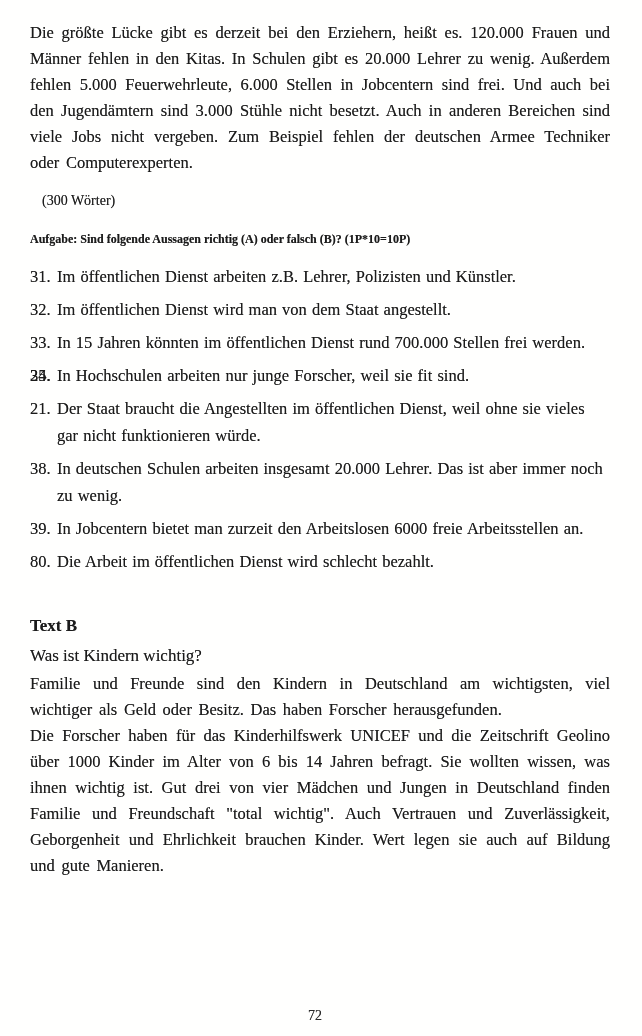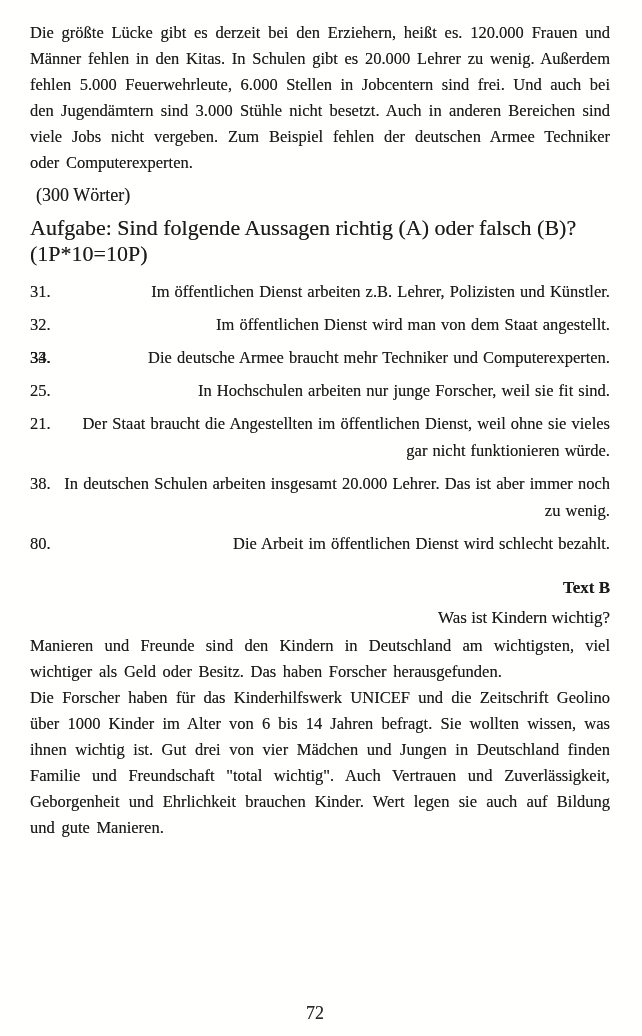--- a/index.html
+++ b/index.html
@@ -25,72 +25,72 @@
   }
   .para {
     margin: 0;
     font-size: 16.5px;
     line-height: 26px;
     text-align: justify;
     text-justify: inter-word;
     word-spacing: 2.5px;
   }
   .word-count {
-    margin: 6px;
-    font-size: 18px;
+    margin: 12px;
+    font-size: 14px;
     line-height: 26px;
   }
   .task {
     margin: 7px 0 11px 0;
-    font-size: 22px;
+    font-size: 12px;
     line-height: 26px;
-    font-weight: normal;
+    font-weight: bold;
   }
   .questions {
     list-style: none;
     margin: 0;
     padding: 0;
   }
   .q {
     position: relative;
     padding-left: 27px;
     margin: 0 0 6px 0;
     font-size: 16.5px;
     line-height: 27px;
-    text-align: right;
+    text-align: left;
     word-spacing: 1px;
   }
   .qnum {
     position: absolute;
     left: 0;
     top: 0;
   }
   .textb-head {
-    margin-top: 18px;
-    text-align: right;
+    margin-top: 38px;
+    text-align: left;
   }
   .tb-title {
     margin: 0 0 4px 0;
     font-size: 17px;
     line-height: 26px;
     font-weight: bold;
   }
   .tb-subtitle {
     margin: 0 0 2px 0;
     font-size: 17px;
     line-height: 26px;
     font-weight: normal;
   }
   .footer {
     position: absolute;
     left: 0;
     right: 12px;
     bottom: 12px;
     text-align: center;
-    font-size: 18px;
+    font-size: 14px;
     color: #2a2a2a;
   }
 </style>
 </head>
 <body>
 
 <div class="page">
 
   <p class="para">Die größte Lücke gibt es derzeit bei den Erziehern, heißt es. 120.000 Frauen und Männer fehlen in den Kitas. In Schulen gibt es 20.000 Lehrer zu wenig. Außerdem fehlen 5.000 Feuerwehrleute, 6.000 Stellen in Jobcentern sind frei. Und auch bei den Jugendämtern sind 3.000 Stühle nicht besetzt. Auch in anderen Bereichen sind viele Jobs nicht vergeben. Zum Beispiel fehlen der deutschen Armee Techniker oder Computerexperten.</p>
   <p class="word-count">(300 Wörter)</p>
@@ -101,45 +101,49 @@
     <li class="q">
       <span class="qnum">31.</span>
       <span class="qtext">Im öffentlichen Dienst arbeiten z.B. Lehrer, Polizisten und Künstler.</span>
     </li>
     <li class="q">
       <span class="qnum">32.</span>
       <span class="qtext">Im öffentlichen Dienst wird man von dem Staat angestellt.</span>
     </li>
     <li class="q">
       <span class="qnum">33.</span>
+      <span class="qtext">In 15 Jahren könnten im öffentlichen Dienst rund 700.000 Stellen frei werden.</span>
     </li>
     <li class="q">
       <span class="qnum">34.</span>
-      <span class="qtext">Die deutsche Armee braucht mehr Techniker und Computerexperten.</span>
     </li>
     <li class="q">
       <span class="qnum">25.</span>
       <span class="qtext">In Hochschulen arbeiten nur junge Forscher, weil sie fit sind.</span>
     </li>
     <li class="q">
       <span class="qnum">21.</span>
       <span class="qtext">Der Staat braucht die Angestellten im öffentlichen Dienst, weil ohne sie vieles gar nicht funktionieren würde.</span>
     </li>
     <li class="q">
       <span class="qnum">38.</span>
       <span class="qtext">In deutschen Schulen arbeiten insgesamt 20.000 Lehrer. Das ist aber immer noch zu wenig.</span>
     </li>
     <li class="q">
+      <span class="qnum">39.</span>
+      <span class="qtext">In Jobcentern bietet man zurzeit den Arbeitslosen 6000 freie Arbeitsstellen an.</span>
+    </li>
+    <li class="q">
       <span class="qnum">80.</span>
       <span class="qtext">Die Arbeit im öffentlichen Dienst wird schlecht bezahlt.</span>
     </li>
   </ol>
 
   <div class="textb-head">
     <p class="tb-title">Text B</p>
     <p class="tb-subtitle">Was ist Kindern wichtig?</p>
   </div>
 
-  <p class="para">Manieren und Freunde sind den Kindern in Deutschland am wichtigsten, viel wichtiger als Geld oder Besitz. Das haben Forscher herausgefunden.</p>
+  <p class="para">Familie und Freunde sind den Kindern in Deutschland am wichtigsten, viel wichtiger als Geld oder Besitz. Das haben Forscher herausgefunden.</p>
   <p class="para">Die Forscher haben für das Kinderhilfswerk UNICEF und die Zeitschrift Geolino über 1000 Kinder im Alter von 6 bis 14 Jahren befragt. Sie wollten wissen, was ihnen wichtig ist. Gut drei von vier Mädchen und Jungen in Deutschland finden Familie und Freundschaft "total wichtig". Auch Vertrauen und Zuverlässigkeit, Geborgenheit und Ehrlichkeit brauchen Kinder. Wert legen sie auch auf Bildung und gute Manieren.</p>
 
   <div class="footer">72</div>
 </div>
 
 </body></html>

